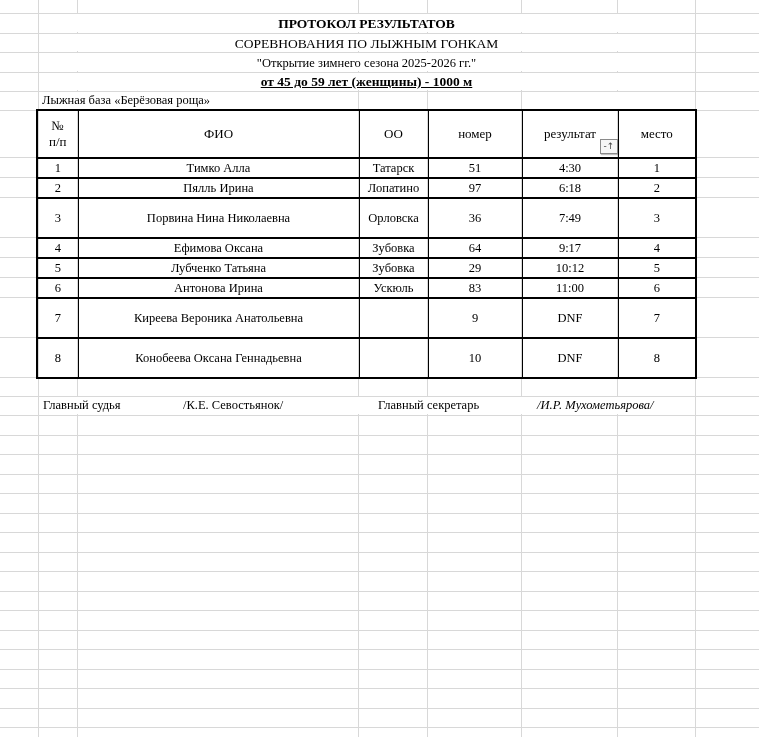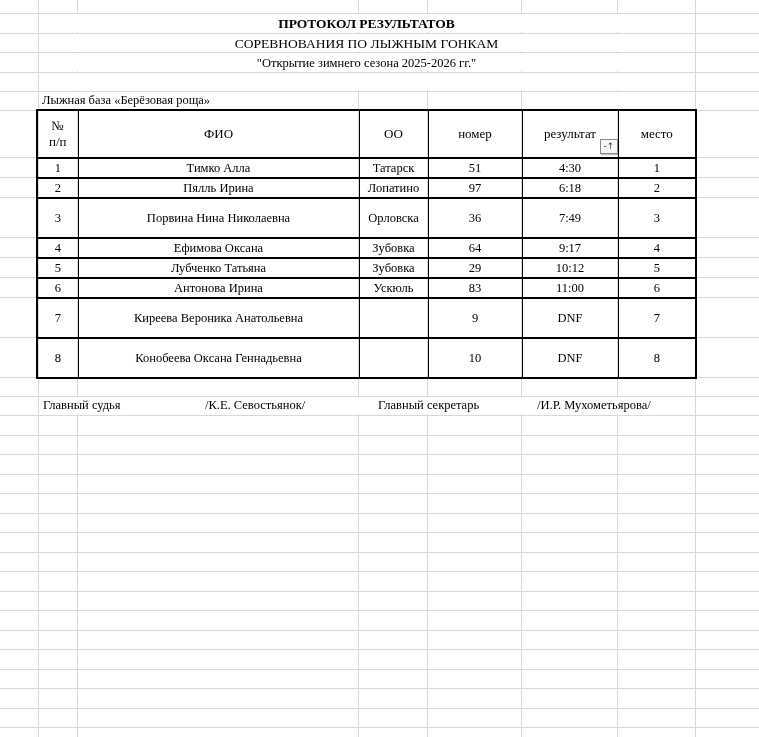--- a/index.html
+++ b/index.html
@@ -32,23 +32,23 @@
   #restable thead th{font-size:13px;}
   .hdr-two-line div{line-height:16px;font-size:13px;}
   #sort-btn{
     position:absolute;left:600px;top:139px;width:16px;height:13px;z-index:3;
     background:#f6f6f6;border:1px solid #8a8a8a;box-shadow:1px 1px 1px rgba(0,0,0,0.25);
     font-size:9px;line-height:12px;text-align:center;color:#444;
     font-family:"DejaVu Sans", sans-serif;cursor:pointer;
   }
   .sig{position:absolute;top:397px;height:17px;line-height:17px;font-size:12.5px;white-space:nowrap;}
   #sig-judge-label{left:43px;}
-  #sig-judge-name{left:205px;}
+  #sig-judge-name{left:183px;}
   #sig-sec-label{left:378px;}
-  #sig-sec-name{left:537px;}
+  #sig-sec-name{left:537px;font-style:italic;}
 </style>
 </head>
 <body>
 
 <div id="sheet">
 
   <div id="gridlayer">
       <div class="hline" style="top: 13px;"></div>
       <div class="hline" style="top: 32.5px;"></div>
       <div class="hline" style="top: 52px;"></div>
@@ -94,20 +94,21 @@
       <div class="mask" style="left: 39px; top: 53px; width: 655px; height: 17.5px;"></div>
       <div class="mask" style="left: 39px; top: 72.5px; width: 655px; height: 17.5px;"></div>
       <div class="mask" style="left: 39px; top: 92px; width: 318px; height: 17px;"></div>
       <div class="mask" style="left: 600px; top: 92px; width: 94px; height: 17px;"></div>
       <div class="mask" style="left: 39px; top: 397px; width: 655px; height: 17px;"></div>
     </div>
 
   <div class="trow" style="top:34.5px">СОРЕВНОВАНИЯ ПО ЛЫЖНЫМ ГОНКАМ</div>
   <div class="trow t-bold" style="top:15px">ПРОТОКОЛ РЕЗУЛЬТАТОВ</div>
   <div class="trow t-small" style="top:54px">"Открытие зимнего сезона 2025-2026 гг."</div>
+  <div class="trow t-bold t-underline" style="top:73px">от 45 до 59 лет (женщины) - 1000 м</div>
 
   <div id="venue-name">Лыжная база «Берёзовая роща»</div>
 
   <table id="restable">
     <colgroup id="cols">
         <col style="width: 41px;">
         <col style="width: 281px;">
         <col style="width: 69px;">
         <col style="width: 94px;">
         <col style="width: 96px;">

